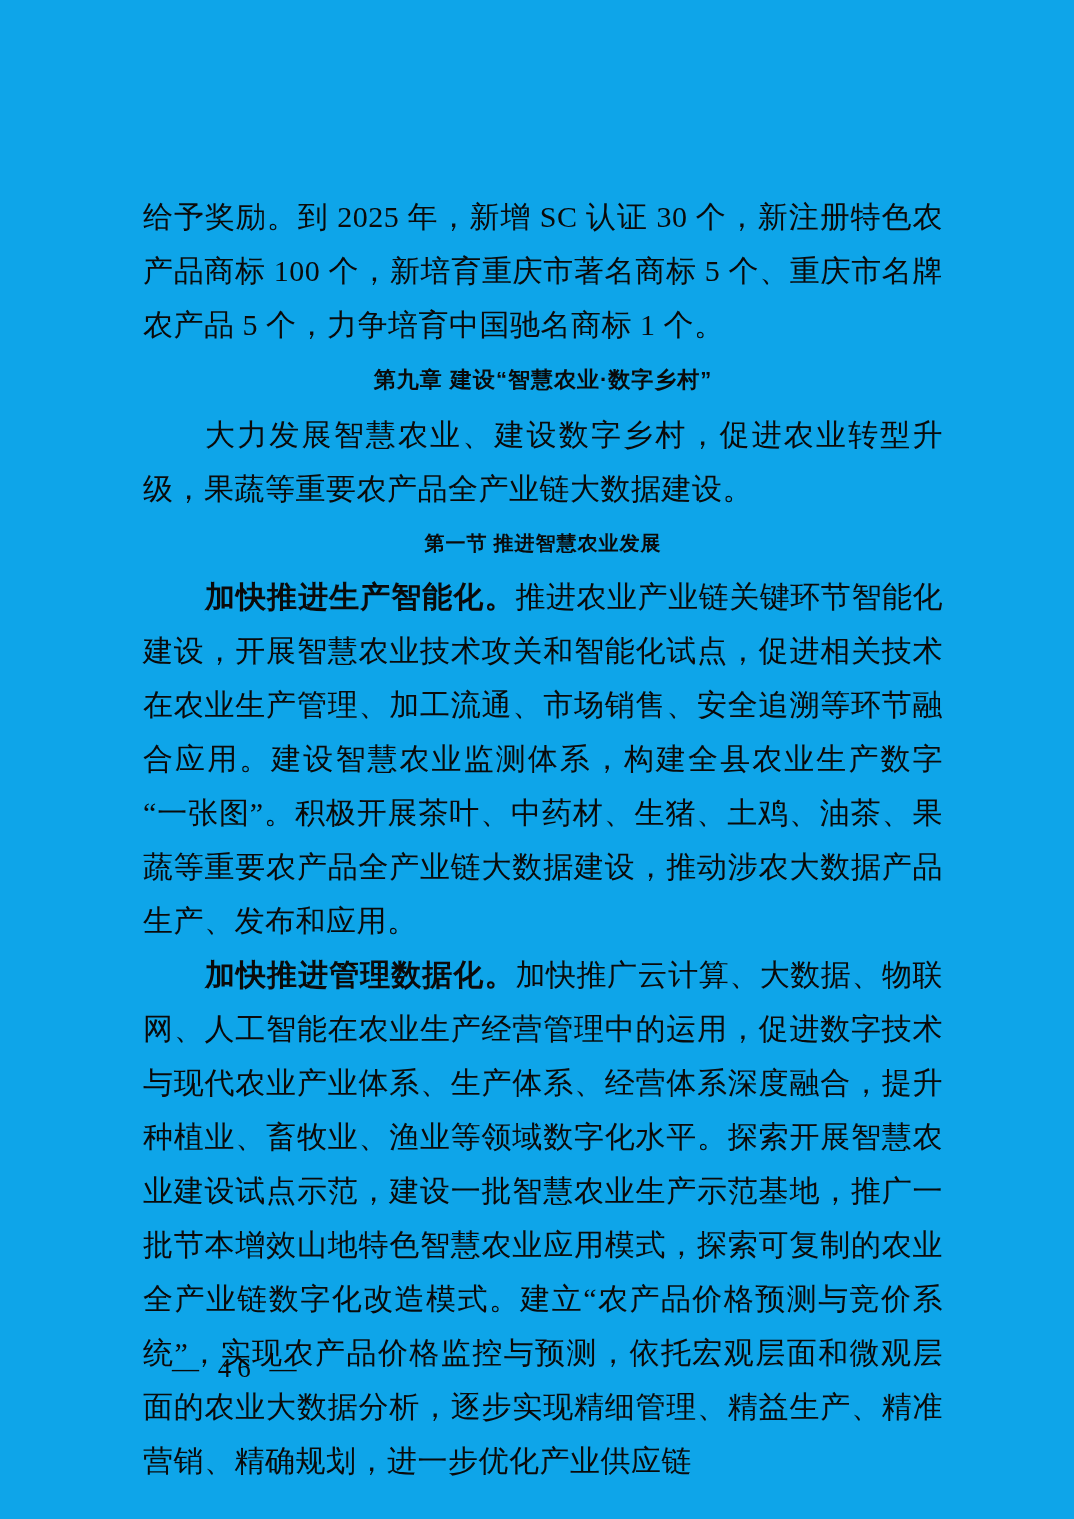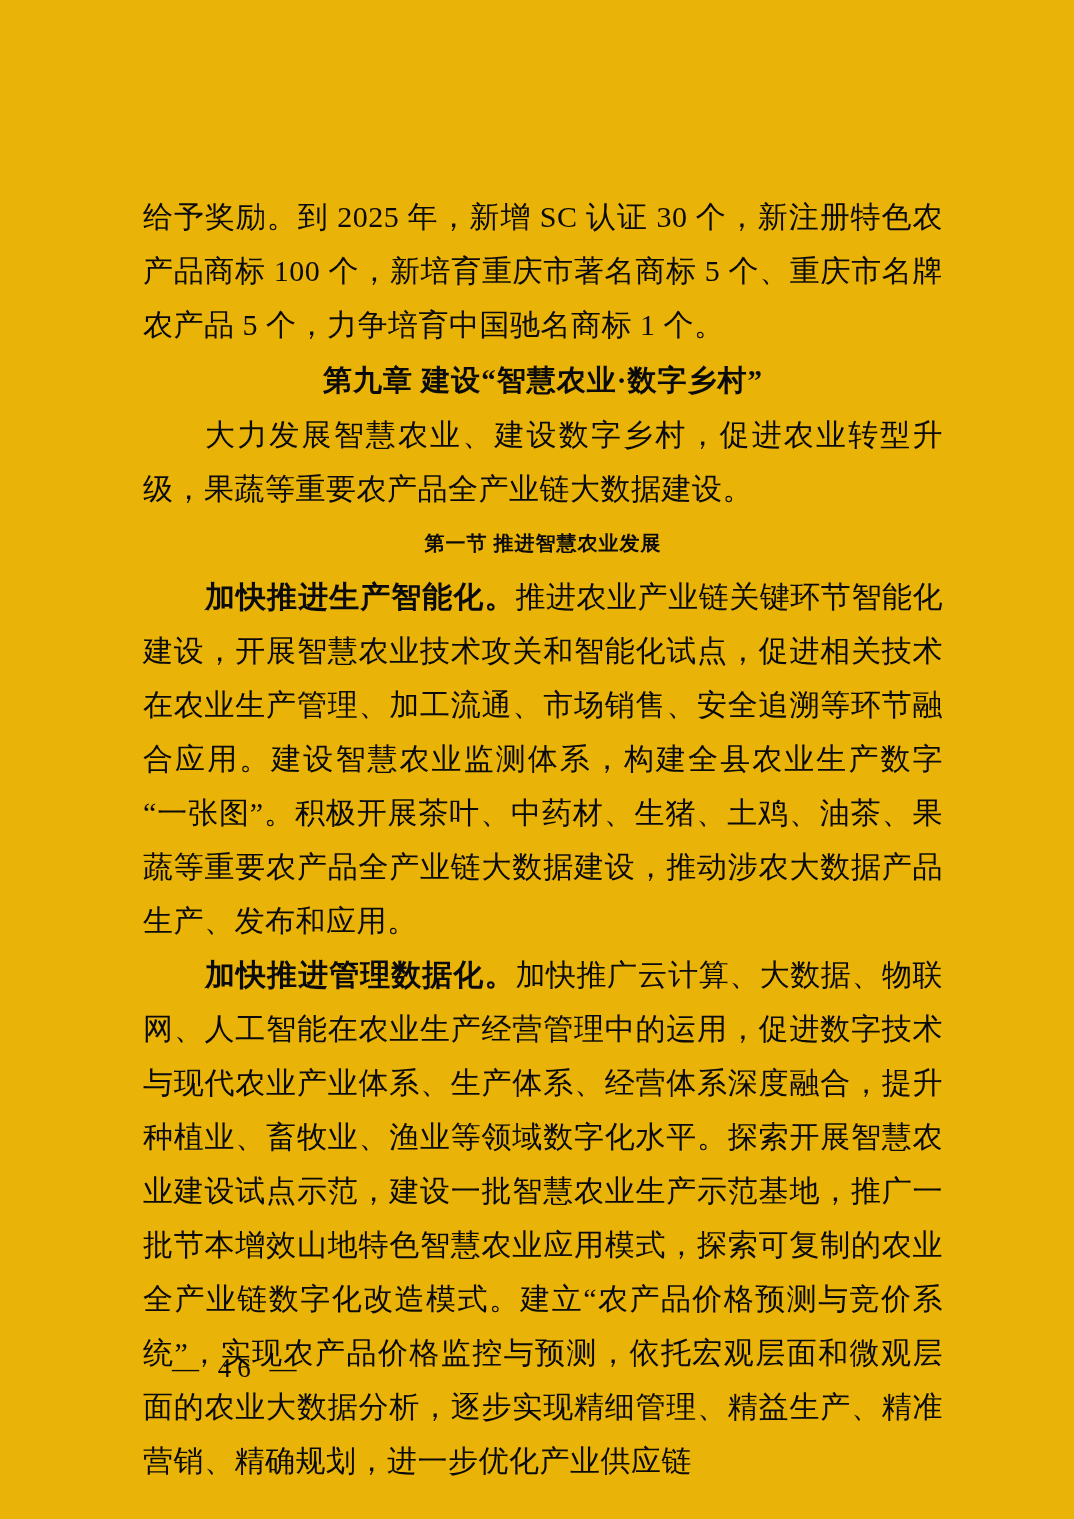--- a/index.html
+++ b/index.html
@@ -4,21 +4,21 @@
 <style>
   html, body {
     margin: 0;
     padding: 0;
     background: #ffffff;
   }
   .page {
     position: relative;
     width: 1074px;
     height: 1519px;
-    background: #eab308;
+    background: #0ea5e9;
     color: #000000;
     font-family: "Liberation Serif", "DejaVu Serif", serif;
     overflow: hidden;
   }
   .content {
     position: absolute;
     left: 143px;
     top: 190px;
     width: 800px;
   }
@@ -34,23 +34,23 @@
   p.indent {
     text-indent: 62px;
   }
   .lead {
     font-family: "Liberation Sans", "DejaVu Sans", sans-serif;
     font-weight: bold;
     letter-spacing: 1px;
   }
   h1.chapter {
     margin: 0;
-    font-family: Liberation Serif, serif;
+    font-family: Liberation Sans, sans-serif;
     font-weight: bold;
-    font-size: 29px;
+    font-size: 22px;
     line-height: 56px;
     text-align: center;
     letter-spacing: 1px;
     color: #0a0a0a;
   }
   h2.section {
     margin: 0;
     font-family: "Liberation Serif", "DejaVu Serif", serif;
     font-weight: bold;
     font-size: 20px;

